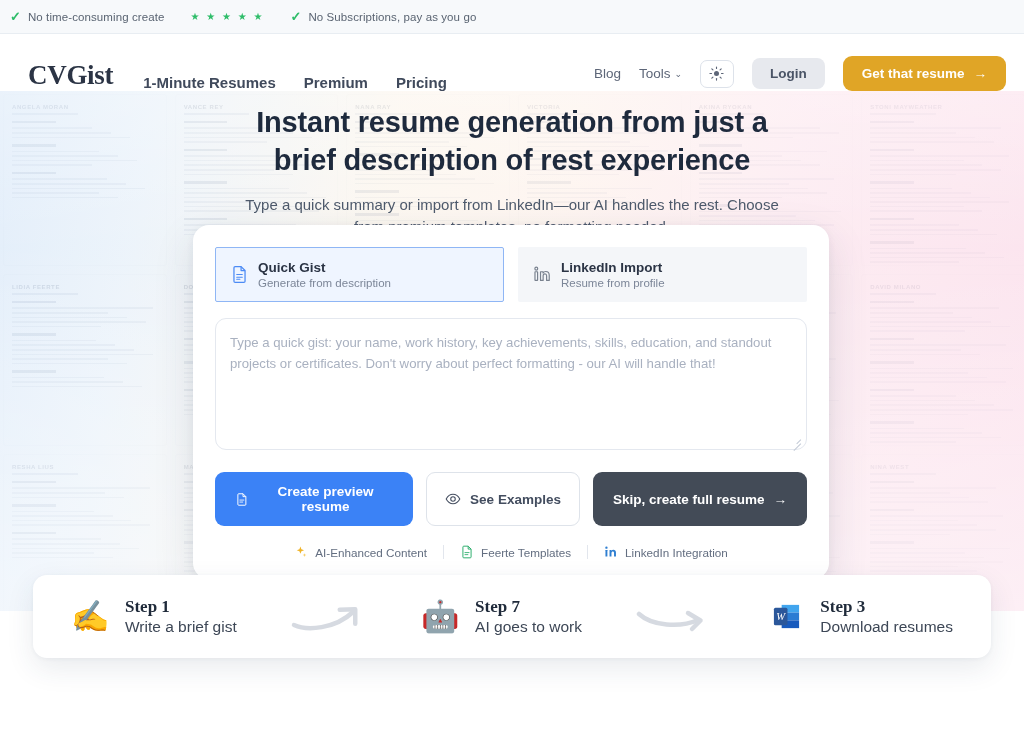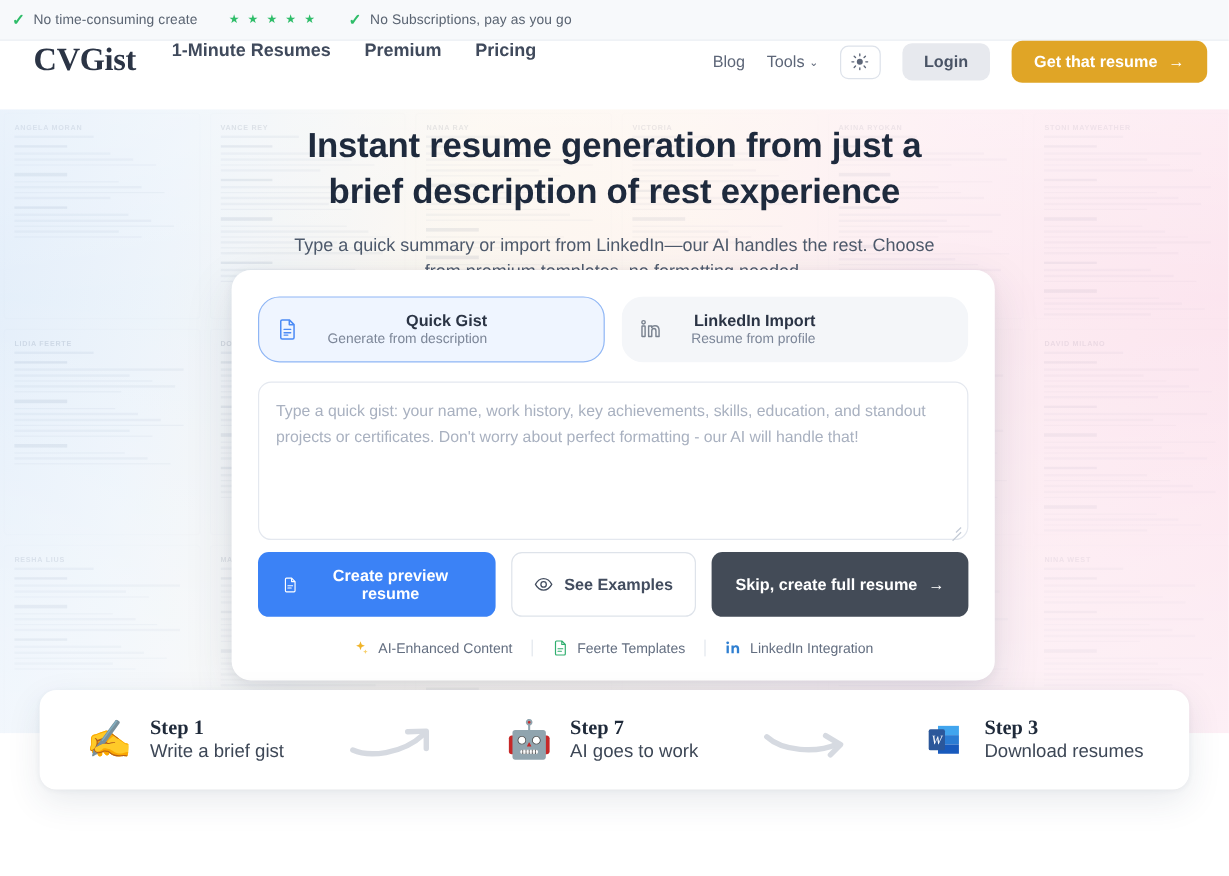--- a/index.html
+++ b/index.html
@@ -19,21 +19,21 @@
     padding-left: 10px; z-index: 40;
   }
   .announce-item { display: flex; align-items: center; gap: 7px; }
   .announce-text { font-size: 11.5px; color: #5a6472; letter-spacing: .1px; white-space: nowrap; }
   .check { color: #2ebd69; font-size: 13px; font-weight: bold; line-height: 1; }
   .stars { color: #2ebd69; font-size: 10px; letter-spacing: 2px; line-height: 1; }
 
   
   .nav {
     position: relative; height: 57px; width: 100%;
-    background: #ffffff; display: flex; align-items: flex-start;
+    background: #ffffff; display: flex; align-items: flex-end;
     padding: 0 18px 0 28px; z-index: 40;
   }
   .logo {
     font-family: "Liberation Serif", serif;
     font-size: 27px; font-weight: bold; color: #2b3445;
     letter-spacing: -.3px; margin-right: 30px;
   }
   .nav-links { display: flex; align-items: center; gap: 28px; }
   .nav-link { font-size: 15px; color: #404a5c; font-weight: 600; cursor: pointer; white-space: nowrap; }
   .nav-right { margin-left: auto; display: flex; align-items: center; gap: 18px; }
@@ -101,23 +101,23 @@
 
   
   .card {
     position: absolute; left: 193px; top: 225px; width: 636px;
     background: #fff; border-radius: 16px;
     box-shadow: 0 14px 40px rgba(40,55,85,.13), 0 2px 8px rgba(40,55,85,.06);
     padding: 22px 22px 20px; z-index: 20;
   }
   .tabs { display: flex; gap: 14px; }
   .tab {
-    flex: 1; display: flex; align-items: center; gap: 24px;
-    border-radius: 18px; padding: 12px 14px; cursor: pointer;
-    border: 1.5px solid transparent; background: #f4f6f9; text-align: right;
+    flex: 1; display: flex; align-items: center; gap: 9px;
+    border-radius: 2px; padding: 12px 14px; cursor: pointer;
+    border: 1.5px solid transparent; background: #f4f6f9;
   }
   .tab.active { background: #eff5ff; border-color: #8fb6f5; }
   .tab-txt { display: flex; flex-direction: column; gap: 2px; }
   .tab-title { font-size: 13.5px; font-weight: 700; color: #2b3445; }
   .tab-sub { font-size: 11.5px; color: #7c8698; }
 
   .ta-wrap {
     margin-top: 16px; border: 1px solid #e4e8ef; border-radius: 11px;
     background: #fff; padding: 13px 14px 10px; position: relative; height: 132px;
   }
@@ -126,21 +126,21 @@
     font-family: "Liberation Sans", sans-serif; font-size: 13.2px;
     color: #2b3445; line-height: 1.62; background: transparent;
   }
   .ta::placeholder { color: #a9b1c0; }
   .ta-grip {
     position: absolute; right: 5px; bottom: 4px; width: 11px; height: 11px;
     cursor: nwse-resize;
   }
   .ta-grip span { position:absolute; right:0; height:1.3px; background:#c3cad6; transform: rotate(-45deg); transform-origin: right center; }
 
-  .actions { display: flex; gap: 13px; margin-top: 10px; }
+  .actions { display: flex; gap: 13px; margin-top: 22px; }
   .btn {
     border: none; border-radius: 9px; font-size: 13.5px; font-weight: 700;
     cursor: pointer; display: flex; align-items: center; justify-content: center;
     gap: 9px; font-family: "Liberation Sans", sans-serif;
   }
   .btn-primary { background: #3b82f6; color: #fff; padding: 12px 20px; flex: 1.22; }
   .btn-ghost { background: #fff; color: #434d5f; border: 1px solid #dee3ea; padding: 12px 18px; }
   .btn-dark { background: #434b57; color: #fff; padding: 12px 20px; }
 
   .features {

